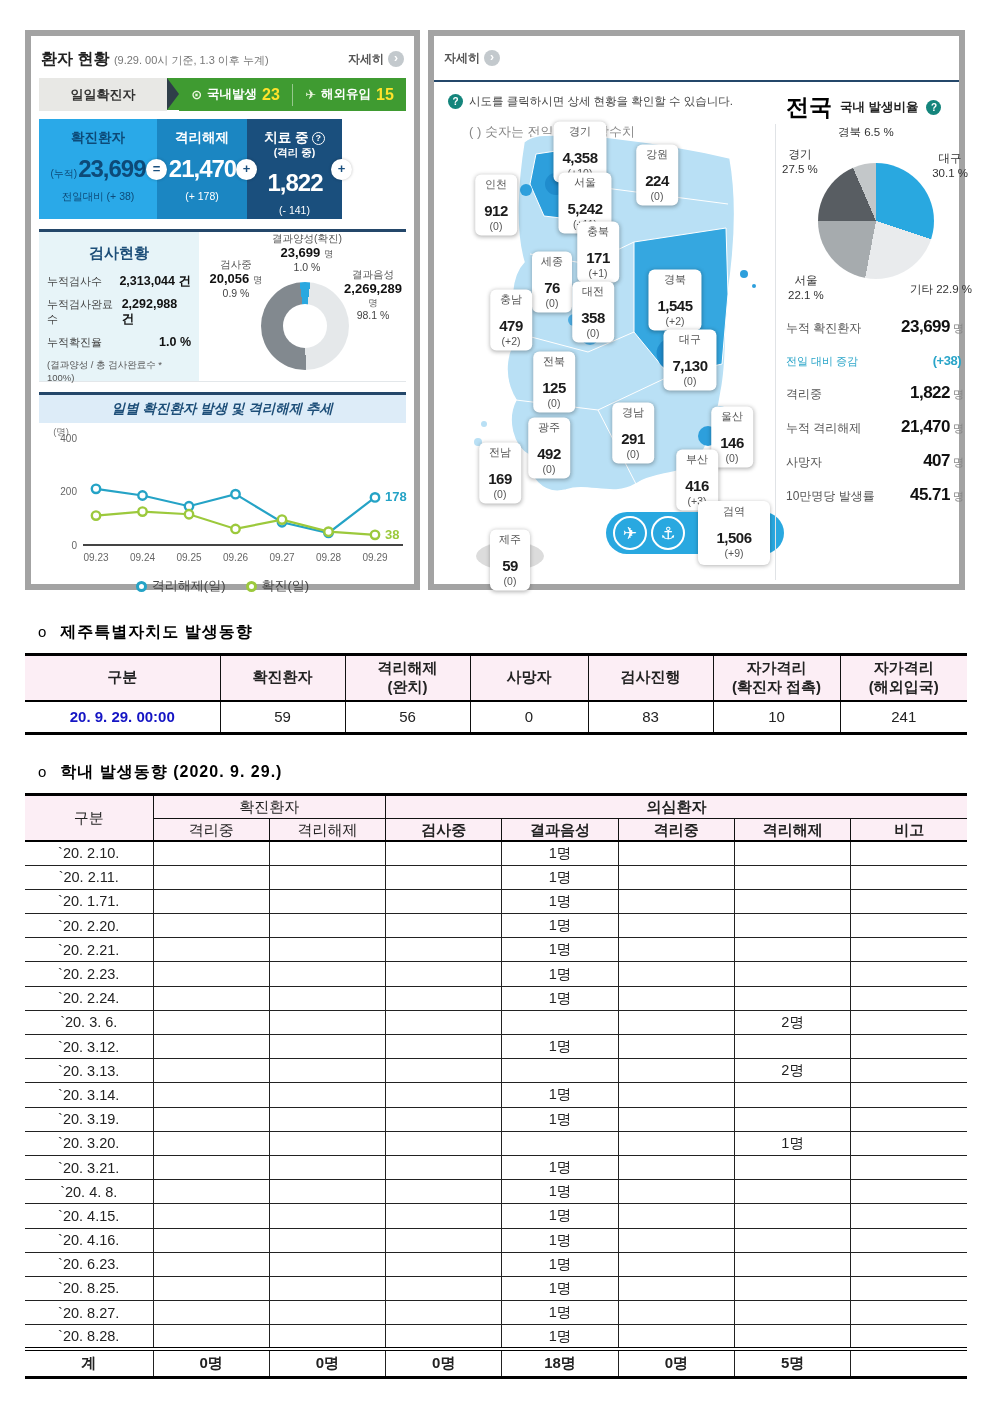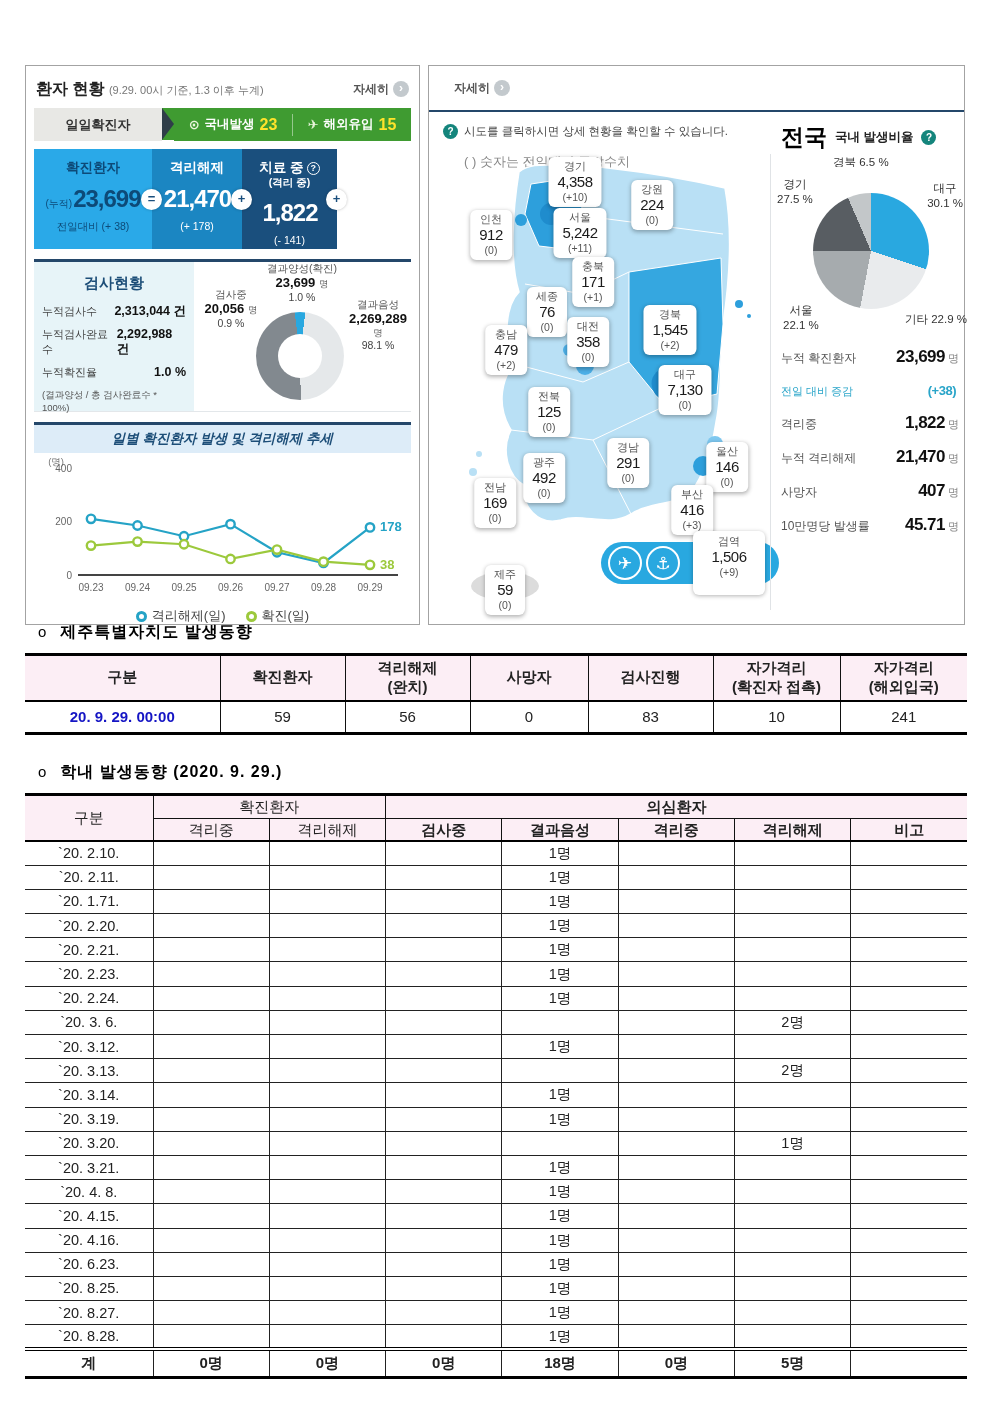--- a/index.html
+++ b/index.html
@@ -1,27 +1,27 @@
 <!DOCTYPE html>
 <html><head>
 <meta charset="utf-8">
 <style>
   * { margin:0; padding:0; box-sizing:border-box; }
   body { background:#fff; font-family:"Liberation Sans","DejaVu Sans",sans-serif; color:#222; }
   .page { position:relative; width:992px; height:1403px; background:#fff; overflow:hidden; }
 
   
-  .panel { position:absolute; top:65px; background:#fff; border:1px solid #a3a3a3; }
+  .panel { position:absolute; top:30px; background:#fff; border:6px solid #a3a3a3; }
   .panel-left  { left:25px;  width:395px; height:560px; padding:8px; }
   .panel-right { left:428px; width:537px; height:560px; }
 
   .p-head { display:flex; justify-content:space-between; align-items:center; height:30px; padding:0 2px; }
   .p-title .t { font-size:16px; font-weight:bold; color:#222; }
   .p-title .s { font-size:11px; color:#777; }
-  .detail { font-size:12px; color:#555; font-weight:bold; display:flex; align-items:center; gap:4px; cursor:pointer;margin-left:15px; }
+  .detail { font-size:12px; color:#555; font-weight:bold; display:flex; align-items:center; gap:4px; cursor:pointer; }
   .detail .circ { width:16px; height:16px; border-radius:50%; background:#c3c9cd; color:#fff; font-size:12px; line-height:15px; text-align:center; font-weight:bold; }
 
   
   .tabbar { display:flex; height:33px; margin-top:4px; }
   .tab-daily { width:128px; background:#e8e8e5; color:#333; font-size:13px; font-weight:bold; display:flex; align-items:center; justify-content:center; }
   .tab-arrow { width:0; height:0; border-top:16.5px solid transparent; border-bottom:16.5px solid transparent; border-left:12px solid #2f3e49; background:#3f9b31; }
   .tab-green { flex:1; background:#3f9b31; display:flex; align-items:center; }
   .g-item { flex:1; display:flex; align-items:center; justify-content:center; gap:5px; color:#fff; font-size:12.5px; font-weight:bold; }
   .g-icon { font-size:13px; color:#e9f5dc; }
   .g-num { color:#ffe32b; font-size:16px; }
@@ -70,21 +70,21 @@
   
   .panel-right .p-head { padding:8px 10px 0 10px; height:36px; }
   .p-rule { position:absolute; left:0; top:44px; width:100%; height:2px; background:#24476a; }
   .help-line { position:absolute; left:14px; top:58px; display:flex; align-items:center; gap:6px; font-size:11.5px; color:#444; }
   .help-circ { width:15px; height:15px; border-radius:50%; background:#14857c; color:#fff; font-size:10px; font-weight:bold; text-align:center; line-height:15px; }
   .help-sub { position:absolute; left:35px; top:76px; font-size:13px; color:#888;margin-top:11px; }
   #map-svg { position:absolute; left:4px; top:88px; }
   #map-labels { position:absolute; left:4px; top:88px; width:330px; height:470px; }
   .r-box { position:absolute; transform:translate(-50%,-50%); background:#fff; border-radius:6px; box-shadow:0 1px 4px rgba(0,0,0,.3); padding:3px 9px; text-align:center; line-height:1.2; cursor:pointer; }
   .r-name { font-size:11px; color:#555; }
-  .r-val { font-size:15px; font-weight:normal; color:#1b1b1b; letter-spacing:-0.5px; }
+  .r-val { font-size:15px; font-weight:bold; color:#1b1b1b; letter-spacing:-0.5px;margin-top:11px; }
   .r-delta { font-size:10.5px; color:#555; }
   .v-div { position:absolute; left:341px; top:88px; height:456px; width:1px; background:#e0e3e6; }
 
   
   .q-pill { position:absolute; left:172px; top:476px; width:178px; height:42px; background:#29a8e0; border-radius:21px; }
   .q-circ { position:absolute; top:4px; width:34px; height:34px; border:2px solid #fff; border-radius:50%; color:#fff; font-size:17px; text-align:center; line-height:31px; }
   .q-c1 { left:7px; } .q-c2 { left:45px; }
   .q-card { position:absolute; left:92px; top:-11px; width:72px; height:64px; background:#fff; border-radius:6px; box-shadow:0 1px 4px rgba(0,0,0,.3); text-align:center; line-height:1.2; padding-top:4px; }
 
   

